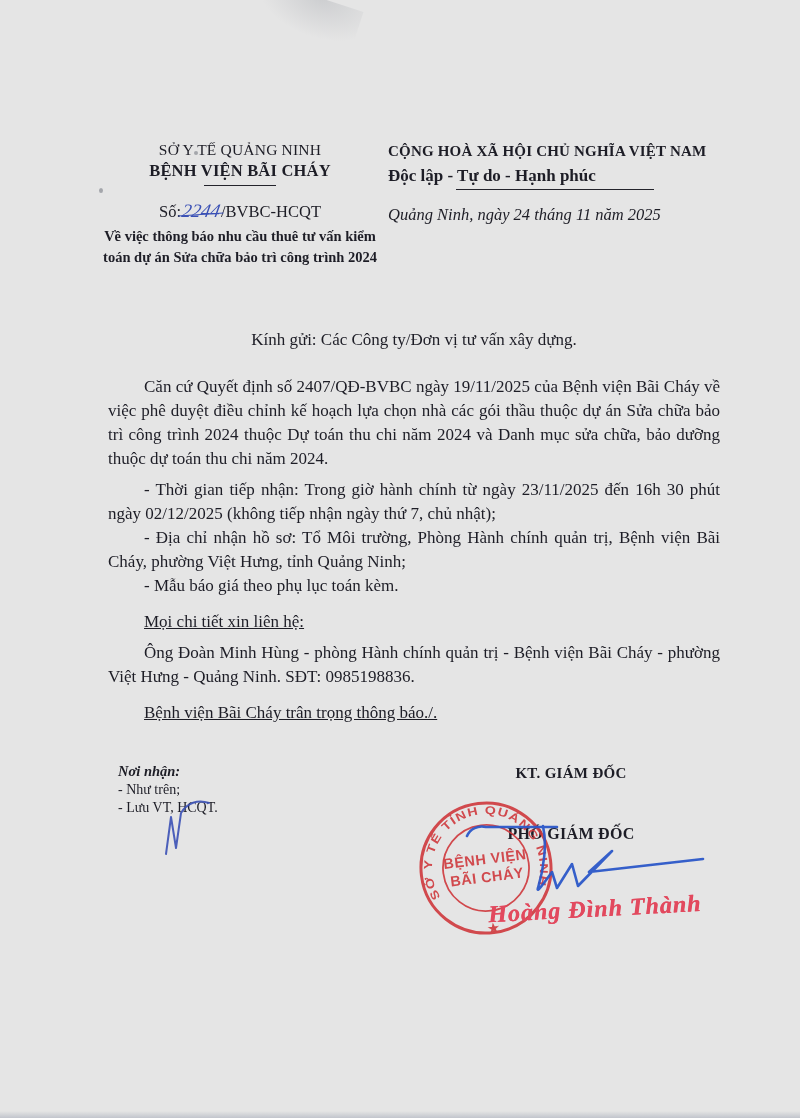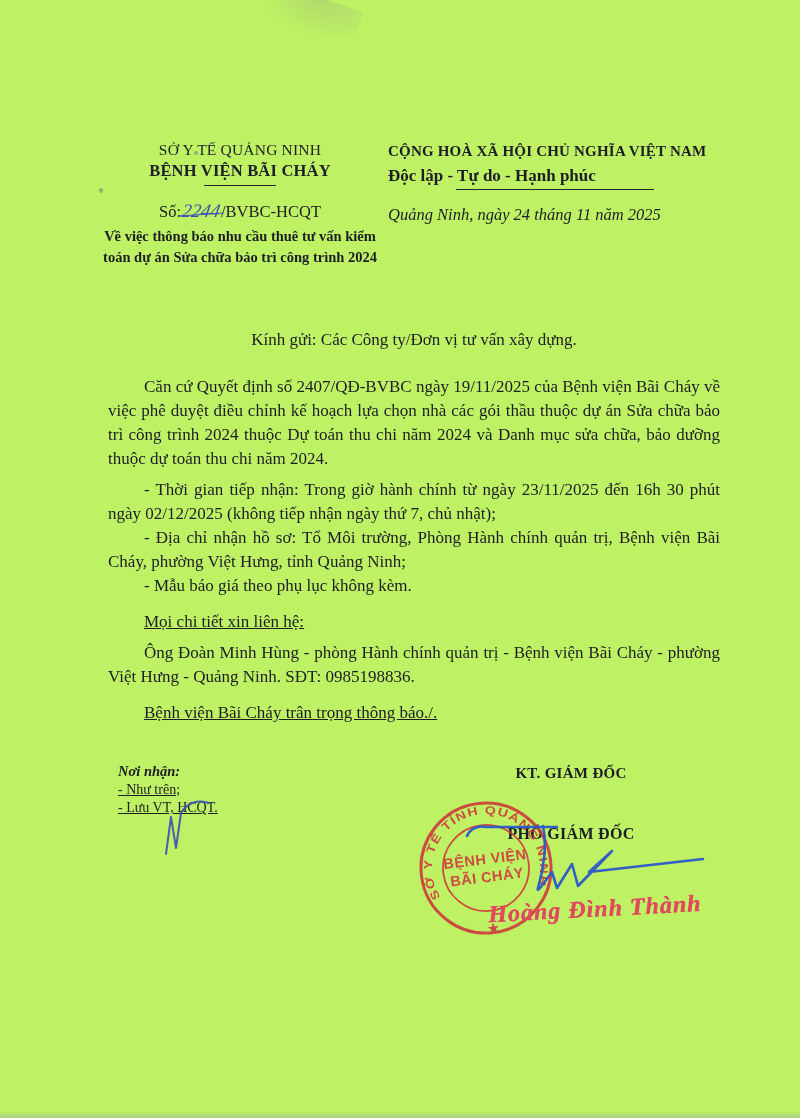--- a/index.html
+++ b/index.html
@@ -1,20 +1,20 @@
 <!DOCTYPE html>
 <html><head>
 <meta charset="utf-8">
 <style>
   html,body{margin:0;padding:0;background:#9aa0a8;}
   .page{
     position:relative;
     width:800px;height:1118px;
     margin:0 auto;
-    background:#bef264;
+    background:#e5e5e5;
     overflow:hidden;
     font-family:"Liberation Serif", serif;
     color:#1d1d26;
   }
   
   .header-left{
     position:absolute;left:98px;top:140px;width:284px;
     text-align:center;line-height:1.25;
   }
   .org-parent{font-size:15.5px;letter-spacing:.2px;}
@@ -44,21 +44,21 @@
     position:absolute;left:108px;top:328px;width:612px;
     font-size:17px;line-height:24px;
   }
   .salutation{text-align:center;margin:0 0 23px 0;}
   .para{margin:0;text-align:justify;text-indent:36px;}
   .para.gap-after{margin-bottom:7px;}
   .para.gap-before{margin-top:12px;text-decoration:underline;}
   
   .recipients{position:absolute;left:118px;top:762px;line-height:18.5px;}
   .recipients-label{font-size:14.5px;font-weight:bold;font-style:italic;}
-  .recipients-item{font-size:14px;text-decoration:underline;}
+  .recipients-item{font-size:14px;}
   .sig-title{
     position:absolute;left:458px;top:762px;width:226px;
     text-align:center;font-weight:bold;line-height:22.5px;
   }
   .sig-title-1{font-size:15px;letter-spacing:.3px;}
   .sig-title-2{font-size:16px;letter-spacing:.3px;margin-top:38px;}
   .stamp{
     position:absolute;left:404px;top:786px;width:164px;height:164px;
     transform:rotate(-7deg);opacity:.9;
   }
@@ -110,21 +110,21 @@
     <div class="motto-2">Độc lập - Tự do - Hạnh phúc</div>
     <div class="motto-underline"></div>
     <div class="date-line">Quảng Ninh, ngày 24 tháng 11 năm 2025</div>
   </div>
 
   <div class="body-text">
     <div class="salutation">Kính gửi: Các Công ty/Đơn vị tư vấn xây dựng.</div>
     <p class="para gap-after">Căn cứ Quyết định số 2407/QĐ-BVBC ngày 19/11/2025 của Bệnh viện Bãi Cháy về việc phê duyệt điều chỉnh kế hoạch lựa chọn nhà các gói thầu thuộc dự án Sửa chữa bảo trì công trình 2024 thuộc Dự toán thu chi năm 2024 và Danh mục sửa chữa, bảo dưỡng thuộc dự toán thu chi năm 2024.</p>
     <p class="para">- Thời gian tiếp nhận: Trong giờ hành chính từ ngày 23/11/2025 đến 16h 30 phút ngày 02/12/2025 (không tiếp nhận ngày thứ 7, chủ nhật);</p>
     <p class="para">- Địa chỉ nhận hồ sơ: Tổ Môi trường, Phòng Hành chính quản trị, Bệnh viện Bãi Cháy, phường Việt Hưng, tỉnh Quảng Ninh;</p>
-    <p class="para">- Mẫu báo giá theo phụ lục không kèm.</p>
+    <p class="para">- Mẫu báo giá theo phụ lục toán kèm.</p>
     <p class="para gap-before gap-after">Mọi chi tiết xin liên hệ:</p>
     <p class="para gap-after">Ông Đoàn Minh Hùng - phòng Hành chính quản trị - Bệnh viện Bãi Cháy - phường Việt Hưng - Quảng Ninh. SĐT: 0985198836.</p>
     <p class="para gap-before">Bệnh viện Bãi Cháy trân trọng thông báo./.</p>
   </div>
 
   <div class="recipients">
     <div class="recipients-label">Nơi nhận:</div>
     <div class="recipients-item">- Như trên;</div>
     <div class="recipients-item">- Lưu VT, HCQT.</div>
   </div>

